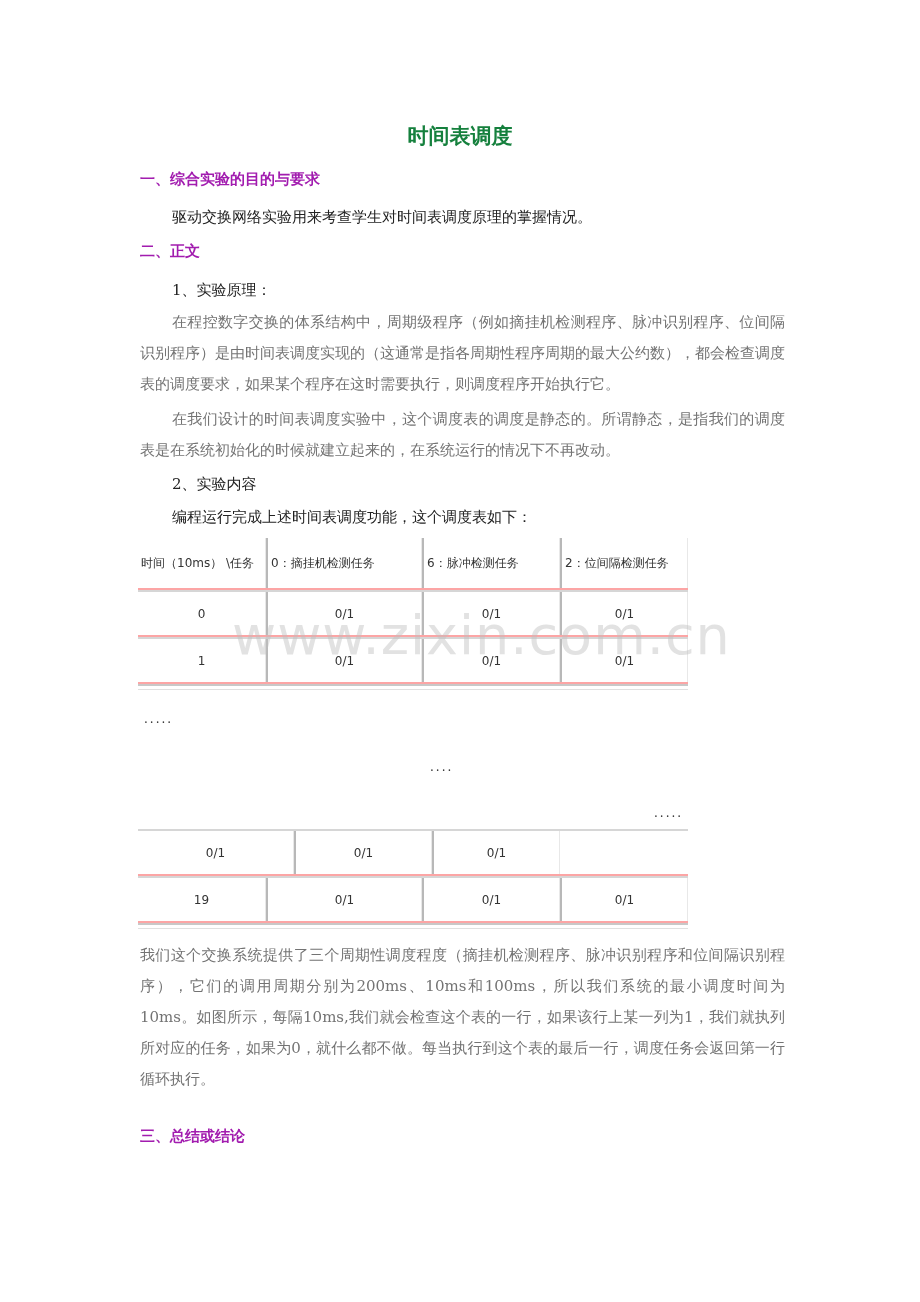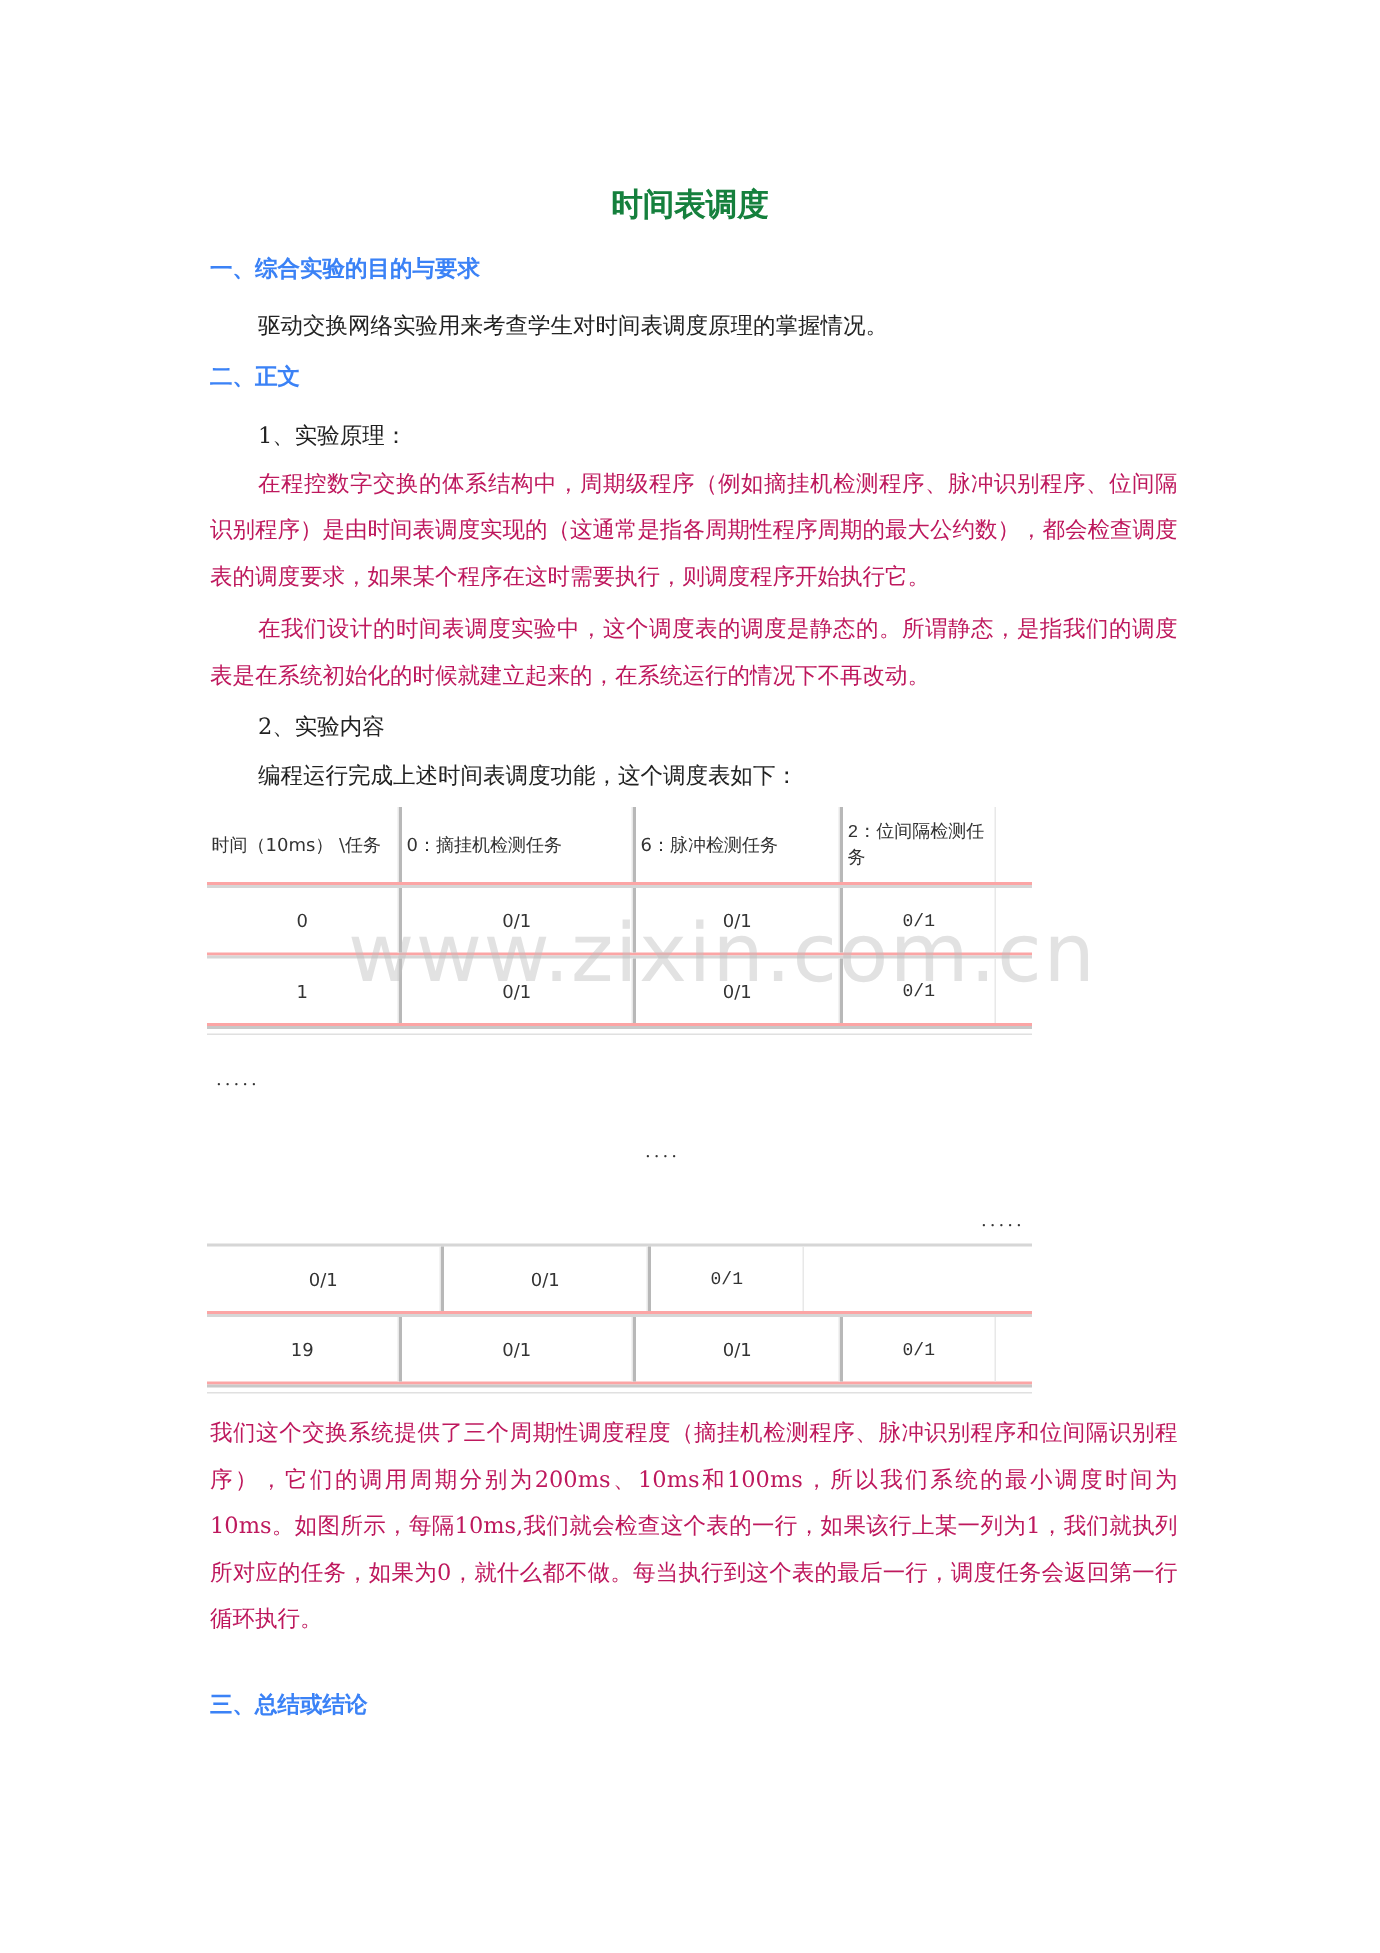--- a/index.html
+++ b/index.html
@@ -10,43 +10,43 @@
     }
     .page { position: absolute; left: 0; top: 0; width: 920px; height: 1302px; }
     .title {
       position: absolute; left: 0; width: 920px; top: 122px;
       text-align: center; font-family: "DejaVu Sans", sans-serif;
       font-size: 21px; font-weight: bold; color: #15803d;
     }
     .h {
       position: absolute; left: 140px;
       font-family: "DejaVu Sans", sans-serif; font-weight: bold;
-      font-size: 15px; color: #3b82f6;
+      font-size: 15px; color: #a21caf;
     }
     .p {
       position: absolute; left: 140px; width: 645px;
-      font-size: 15px; line-height: 31px; color: #be185d;
+      font-size: 15px; line-height: 31px; color: #737373;
       text-align: justify; text-justify: inter-ideograph;
     }
     .p.indent { text-indent: 32px; }
     .line {
       position: absolute; left: 172px; font-size: 15px; color: #222;
     }
     
     .tbl { position: absolute; left: 138px; width: 550px; }
     .row { display: flex; height: 47px; border-top: 2px solid #d6d6d6; border-bottom: 2px solid #fca5a5; box-sizing: border-box; }
     .row.head { border-top: none; height: 52px; }
     .cell {
       box-sizing: border-box; display: flex; align-items: center; justify-content: center;
       font-family: "DejaVu Sans", sans-serif; font-size: 12px; color: #333;
       border-left: 2px solid #b8b8b8; border-right: 1px solid #e8e8e8;
     }
     .cell:first-child { border-left: none; }
     .row.head .cell { justify-content: flex-start; padding-left: 3px; }
-    .c0 { width: 128px; } .c1 { width: 156px; } .c2 { width: 138px; } .c3 { width: 104px; font-family: Liberation Mono, monospace; }
+    .c0 { width: 128px; } .c1 { width: 156px; } .c2 { width: 138px; } .c3 { width: 128px; }
     .tbl-bottom { height: 3px; border-top: 2px solid #c8c8c8; border-bottom: 1px solid #e0e0e0; }
     .dots { position: absolute; font-size: 12px; letter-spacing: 2px; color: #333; }
     .watermark {
       position: absolute; left: 232px; top: 604px;
       font-family: "DejaVu Sans", sans-serif; font-size: 54px; color: rgba(190,190,190,0.45);
       letter-spacing: 1px; pointer-events: none; text-align: right;
     }
   </style>
 </head>
 <body>

